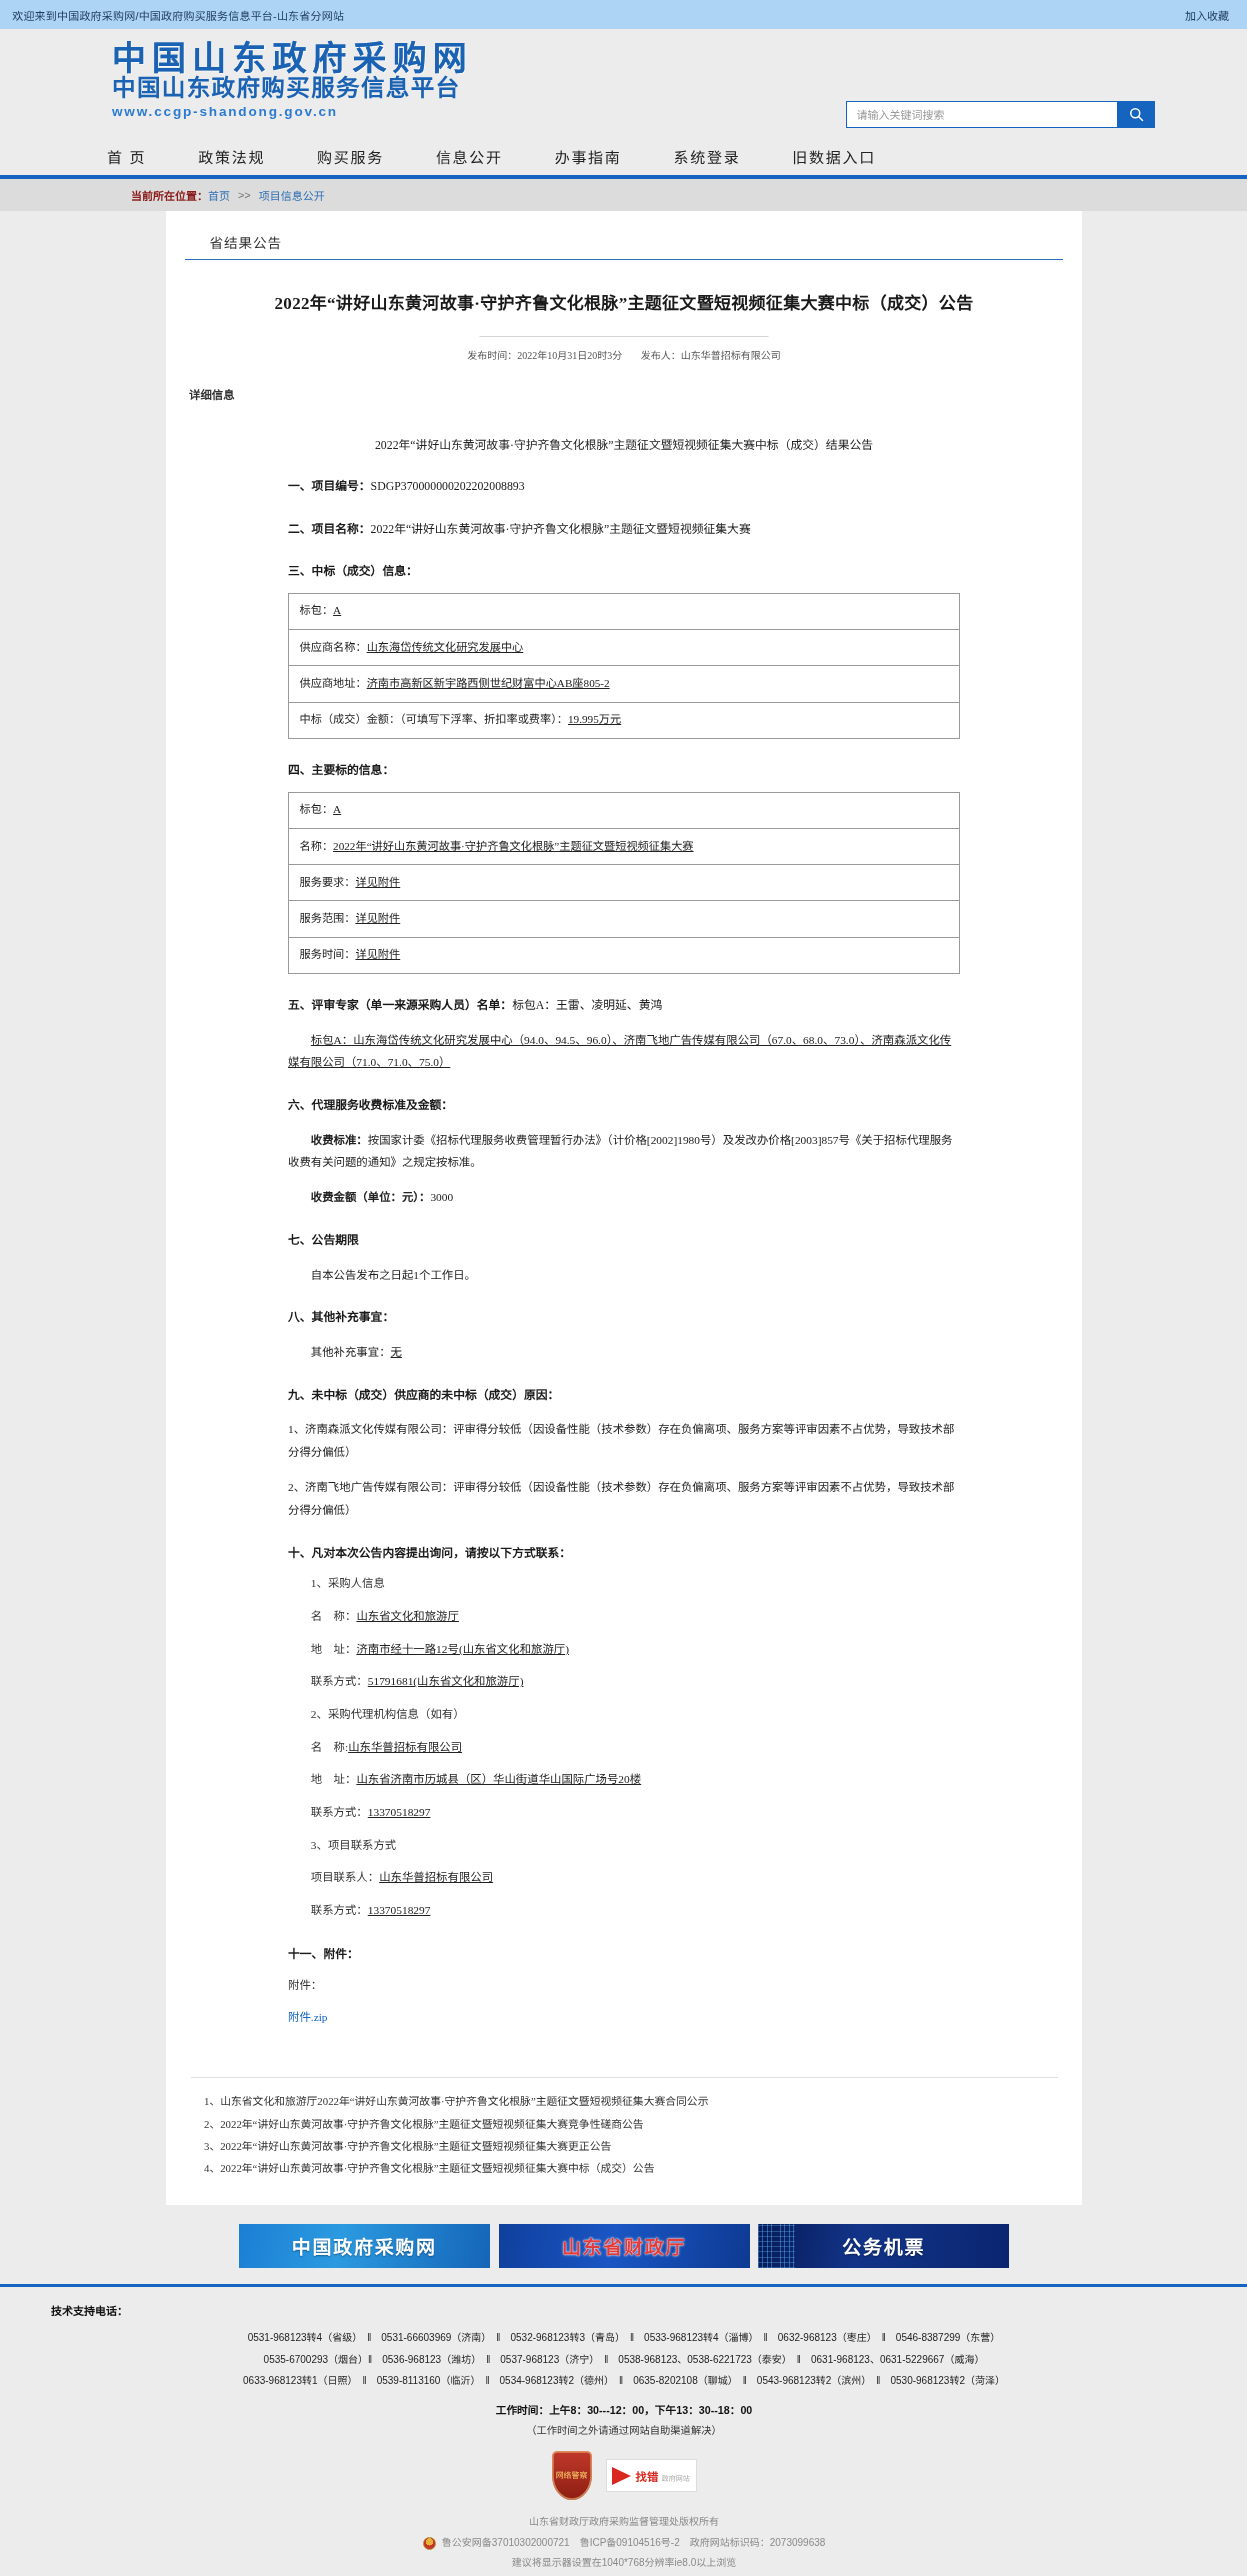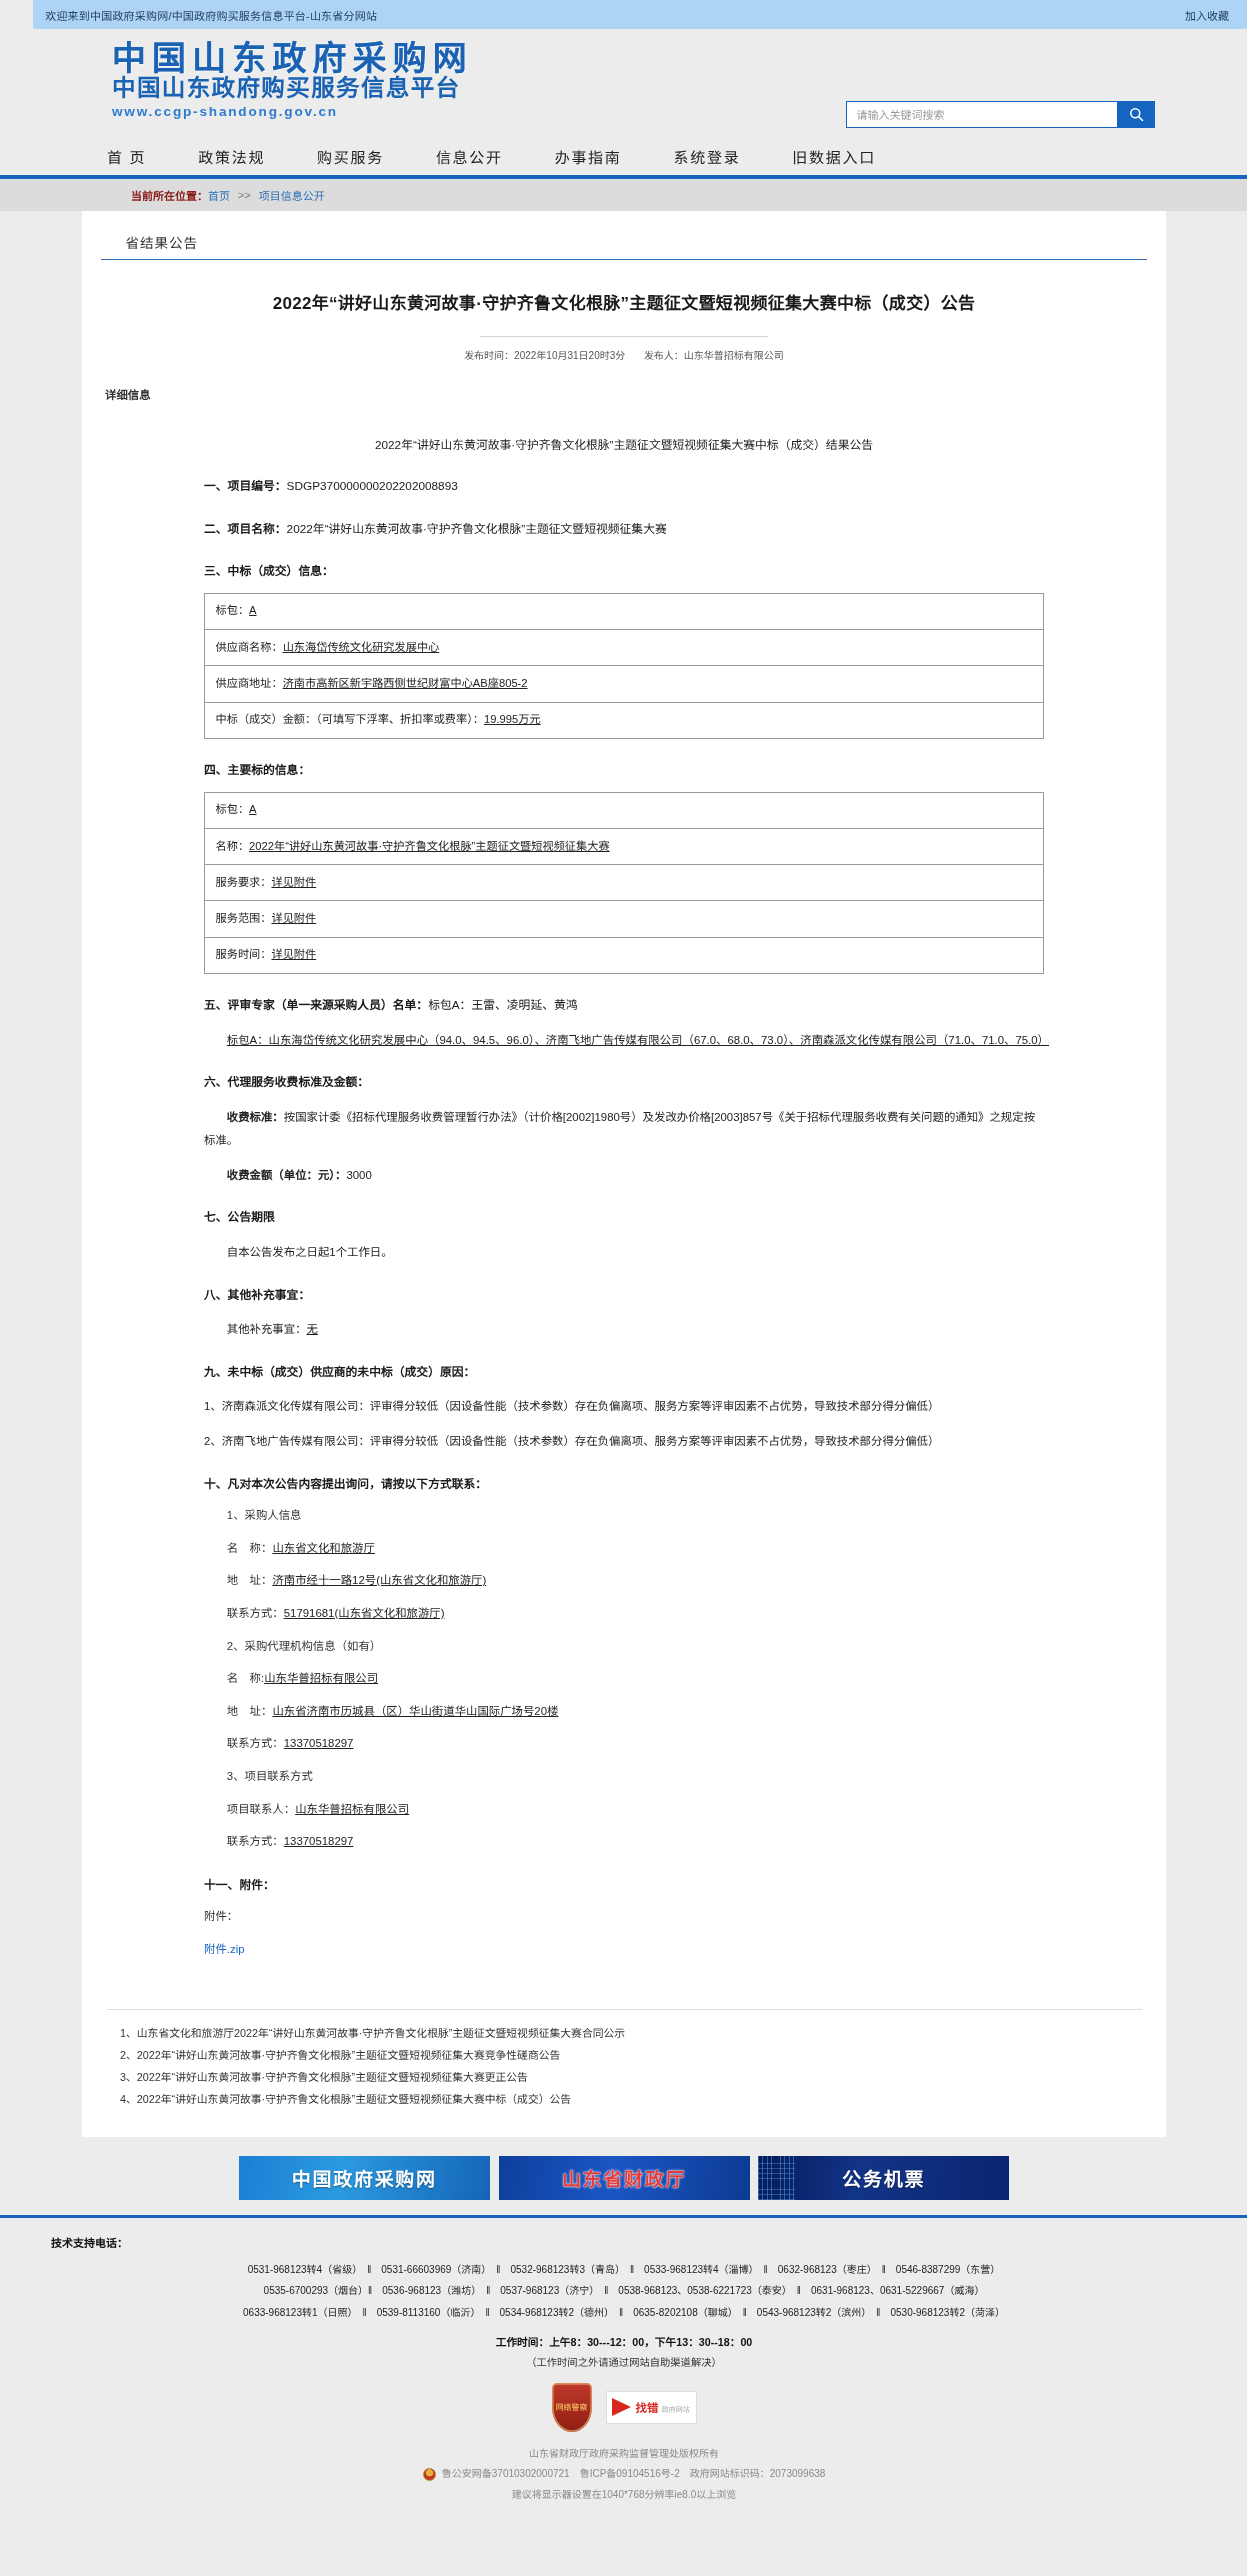--- a/index.html
+++ b/index.html
@@ -15,21 +15,20 @@
   
   .topbar {
     height: 29px;
     background: #aed4f5;
     display: flex;
     align-items: center;
     justify-content: space-between;
     padding: 0 19px 0 12.2px;
     font-size: 11px;
     color: #1c3c5c;
-    margin-left: 33px;
   }
   .topbar .welcome { letter-spacing: 0.2px; }
   .topbar .fav { color: #1c3c5c; cursor: pointer; }
 
   
   .masthead {
     height: 109px;
     background: #ececec;
     position: relative;
   }
@@ -128,24 +127,25 @@
     padding-left: 131px;
     font-size: 11px;
   }
   .crumb-label { color: #8b1a1a; font-weight: 700; }
   .crumb-link { color: #2f6fb5; cursor: pointer; }
   .crumb-sep { color: #777; margin: 0 7.9px; }
 
   
   .content {
     background: #fff;
-    width: 1084px;
+    width: 916px;
     margin: 0 auto;
     padding: 0 0 26px 0;
     min-height: 1836px;
+    font-family: Liberation Serif, serif;
   }
   .panel-head {
     padding: 21px 0 7.9px 24.5px;
     font-size: 13.6px;
     color: #333;
     border-bottom: 1.7px solid #2f6fb5;
     margin: 0 19px 0 19px;
     letter-spacing: 0.9px;
   }
 

